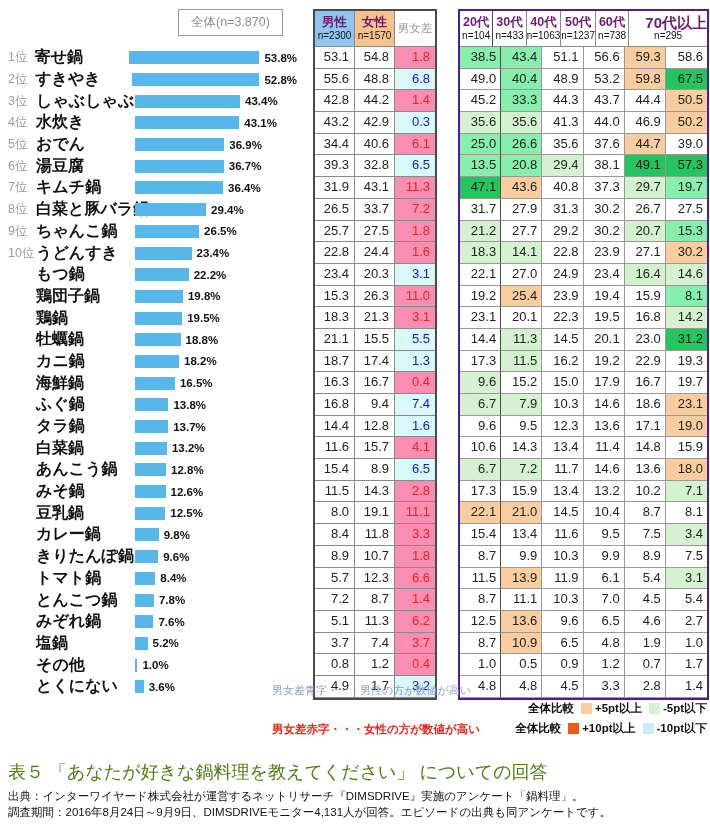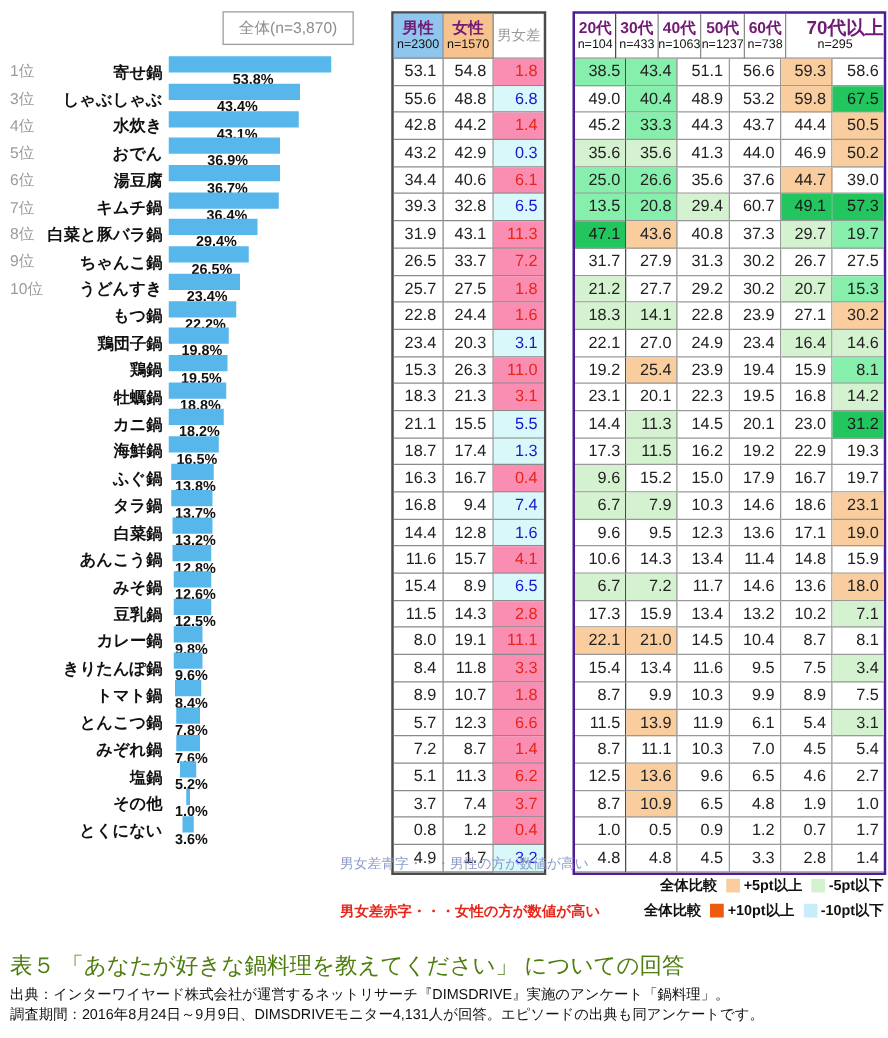--- a/index.html
+++ b/index.html
@@ -7,22 +7,22 @@
           font-family:"Liberation Sans","DejaVu Sans",sans-serif;}
 
   
   .zentai-box{position:absolute;left:178px;top:9px;border:1px solid #9a9a9a;
               color:#8d8d8d;font-size:12.5px;padding:4px 12px;background:#fff;}
 
   
   .chart{position:absolute;left:0;top:47px;width:297px;}
   .crow{display:flex;align-items:center;height:21.7px;}
   .rank{width:36px;padding-left:8px;color:#9a9a9a;font-size:12.5px;box-sizing:border-box;white-space:nowrap;}
-  .cname{width:94px;text-align:right;font-weight:bold;font-size:13px;color:#111;white-space:nowrap;}
-  .barwrap{display:flex;align-items:center;margin-left:5px;flex-direction:column;}
+  .cname{width:94px;font-weight:bold;font-size:16px;color:#111;white-space:nowrap;}
+  .barwrap{display:flex;align-items:center;margin-left:5px;}
   .bar{height:13px;background:#57b7ea;}
   .cpct{margin-left:5px;font-size:11.5px;font-weight:bold;color:#111;white-space:nowrap;}
 
   
   .mf-table{position:absolute;left:313px;top:9px;width:124px;border:2px solid #4a4a4a;
             box-sizing:border-box;background:#fff;}
   .mf-head{display:grid;grid-template-columns:40px 40px 1fr;height:36px;}
   .hcell{display:flex;flex-direction:column;align-items:center;justify-content:center;
          border-right:1px solid #8a8a8a;border-bottom:1px solid #8a8a8a;box-sizing:border-box;}
   .hcell.last{border-right:none;}
@@ -82,20 +82,28 @@
   <div class="chart">
       <div class="crow">
         <span class="rank">1位</span>
         <span class="cname">寄せ鍋</span>
         <div class="barwrap">
           <div class="bar" style="width: 130.2px;"></div>
           <span class="cpct">53.8%</span>
         </div>
       </div>
       <div class="crow">
+        <span class="rank">2位</span>
+        <span class="cname">すきやき</span>
+        <div class="barwrap">
+          <div class="bar" style="width: 127.8px;"></div>
+          <span class="cpct">52.8%</span>
+        </div>
+      </div>
+      <div class="crow">
         <span class="rank">3位</span>
         <span class="cname">しゃぶしゃぶ</span>
         <div class="barwrap">
           <div class="bar" style="width: 105px;"></div>
           <span class="cpct">43.4%</span>
         </div>
       </div>
       <div class="crow">
         <span class="rank">4位</span>
         <span class="cname">水炊き</span>
@@ -547,21 +555,21 @@
           <div class="acell a-c">26.6</div>
           <div class="acell">35.6</div>
           <div class="acell">37.6</div>
           <div class="acell a-o">44.7</div>
           <div class="acell">39.0</div>
         </div>
         <div class="age-row">
           <div class="acell a-c">13.5</div>
           <div class="acell a-c">20.8</div>
           <div class="acell a-g">29.4</div>
-          <div class="acell">60.7</div>
+          <div class="acell">38.1</div>
           <div class="acell a-O">49.1</div>
           <div class="acell a-O">57.3</div>
         </div>
         <div class="age-row">
           <div class="acell a-O">47.1</div>
           <div class="acell a-o">43.6</div>
           <div class="acell">40.8</div>
           <div class="acell">37.3</div>
           <div class="acell a-g">29.7</div>
           <div class="acell a-c">19.7</div>

